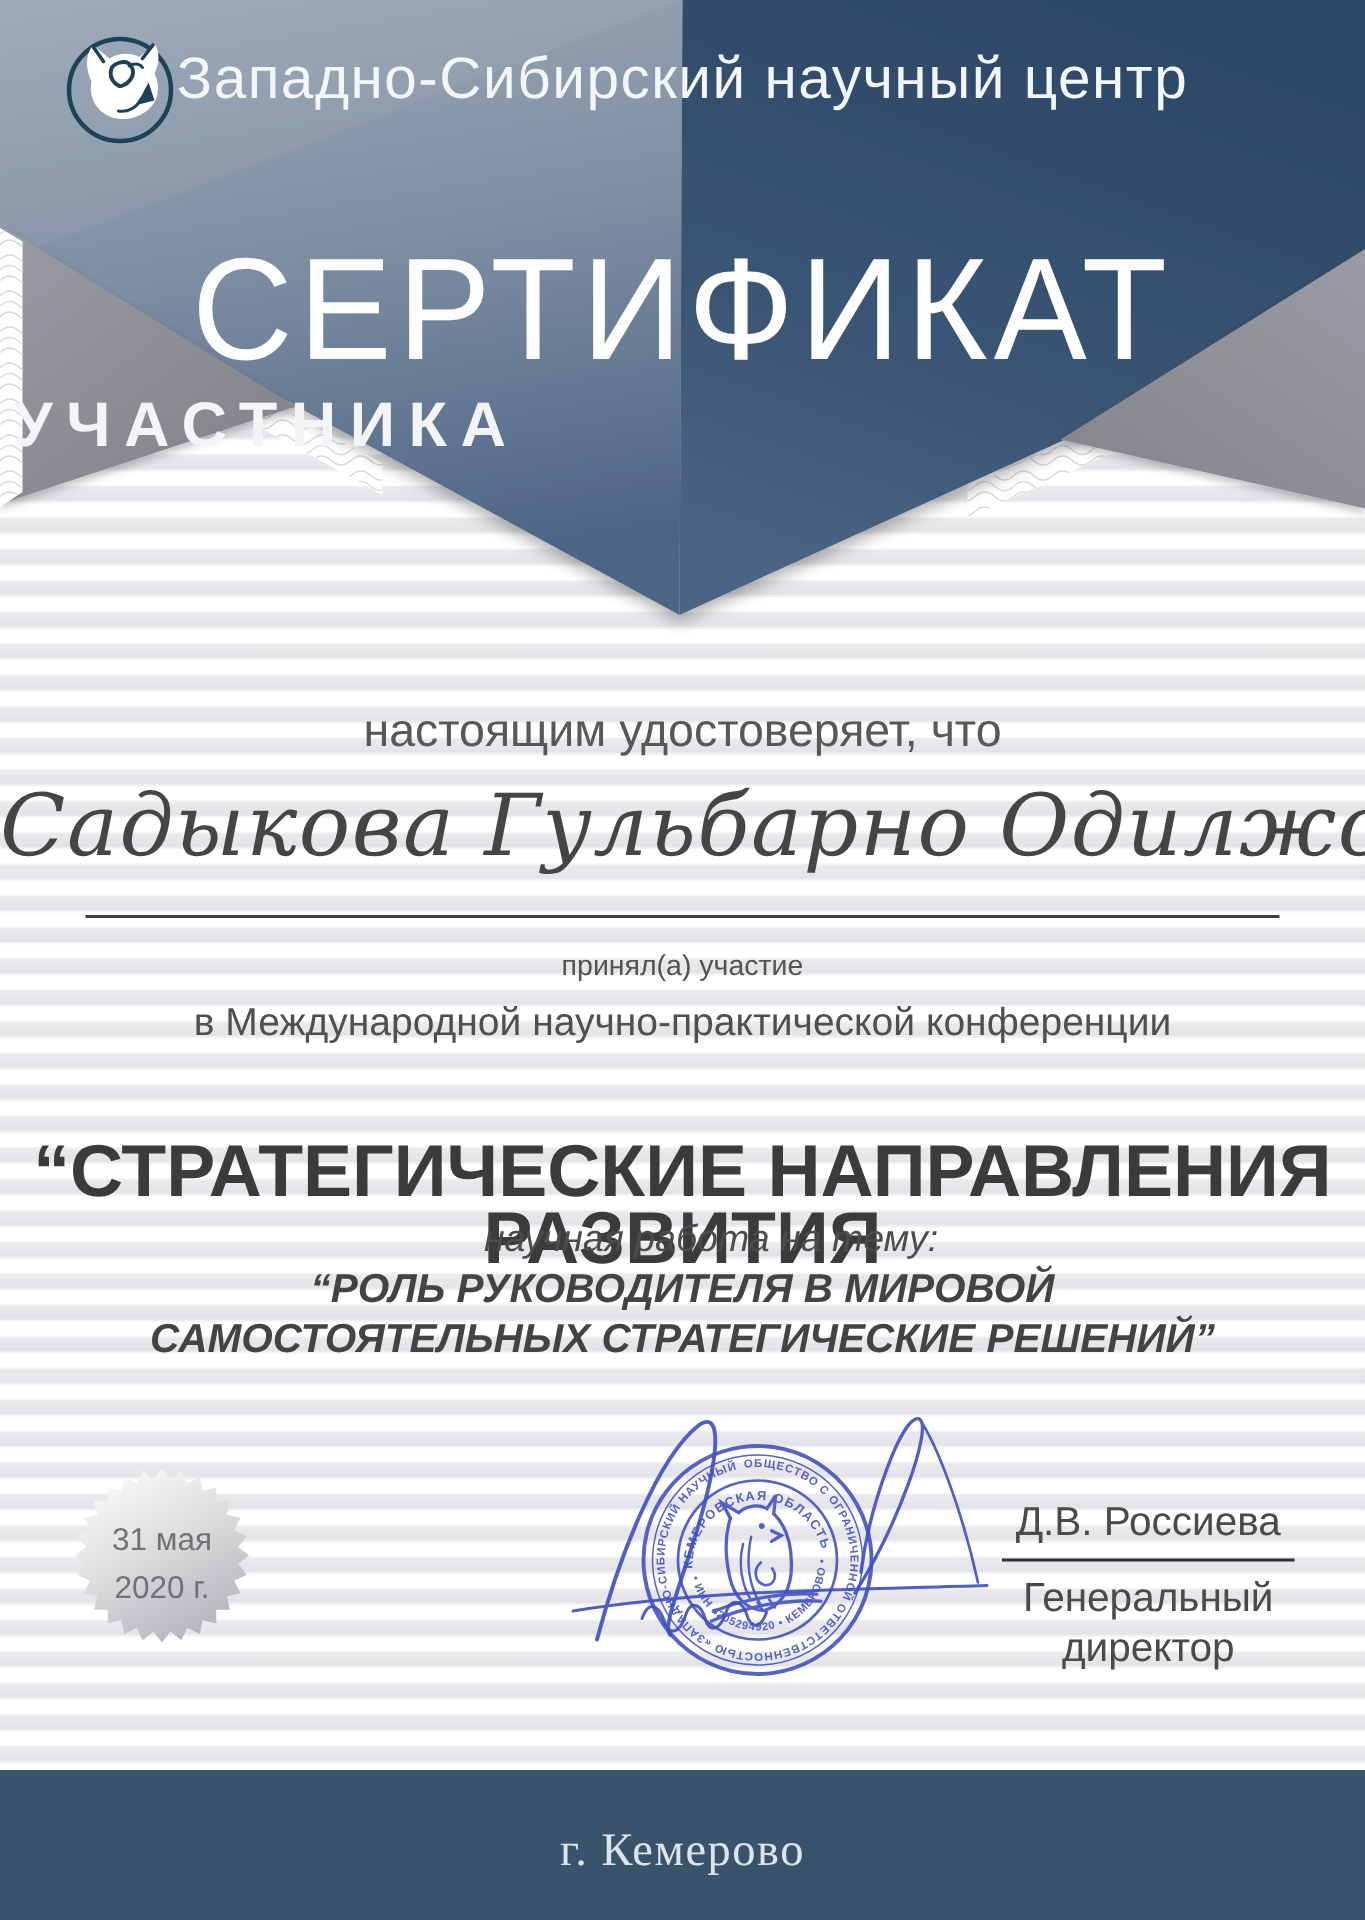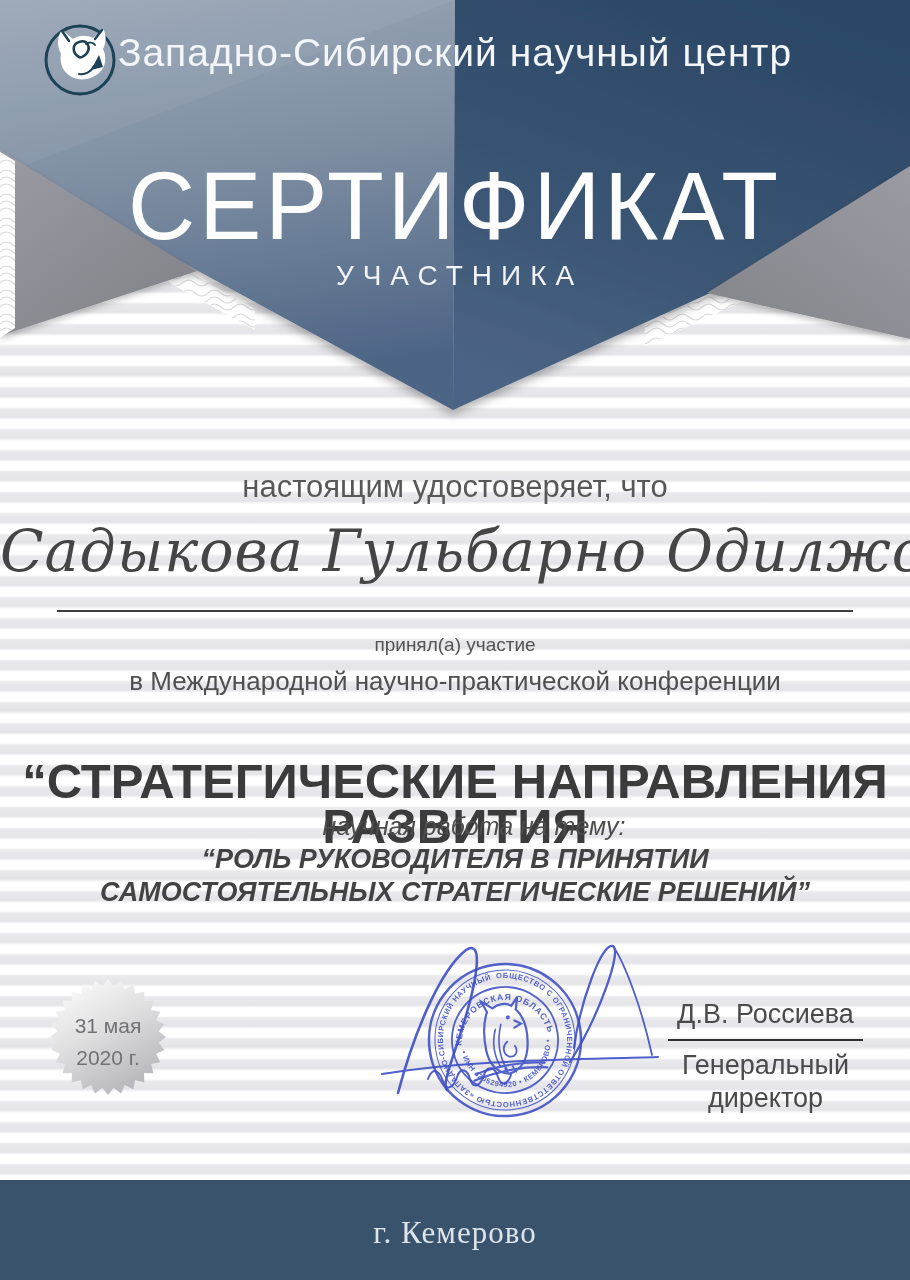--- a/index.html
+++ b/index.html
@@ -20,22 +20,22 @@
   .org-title{
     left:0;right:0;top:31px;text-align:center;color:#f3f6f9;
     font-size:39px;font-weight:300;letter-spacing:1px;
   }
   .cert-title{
     left:0;right:0;top:160px;text-align:center;color:#fdfdfe;
     font-size:93px;font-weight:300;letter-spacing:4px;line-height:1;
     transform:scaleY(1.04);
   }
   .cert-subtitle{
-    left:0;right:0;top:262px;text-align:center;color:#f2f4f7;
-    font-size:28px;font-weight:400;letter-spacing:9px;text-indent:9px;line-height:1;
+    left:0;right:0;top:262px;color:#f2f4f7;
+    font-size:42px;font-weight:700;letter-spacing:9px;text-indent:9px;line-height:1;
   }
 
   
   .certify-line{left:0;right:0;top:469px;text-align:center;color:#585858;font-size:31px;font-weight:300;}
   .recipient-name{
     left:0;right:0;top:518px;text-align:center;color:#454545;
     font-family:"DejaVu Serif",serif;font-style:italic;font-size:57px;font-weight:400;
     letter-spacing:1px;white-space:nowrap;
   }
   .name-underline{left:57px;top:610px;width:796px;height:2px;background:#3e3e3e;}
@@ -148,21 +148,21 @@
   <div class="abs certify-line">настоящим удостоверяет, что</div>
   <div class="abs recipient-name">Садыкова Гульбарно Одилжон кизи</div>
   <div class="abs name-underline"></div>
   <div class="abs participation-line">принял(а) участие</div>
   <div class="abs conference-intro">в Международной научно-практической конференции</div>
   <div class="abs conference-title">
     <div>“СТРАТЕГИЧЕСКИЕ НАПРАВЛЕНИЯ РАЗВИТИЯ</div>
   </div>
   <div class="abs work-intro">научная работа на тему:</div>
   <div class="abs work-title">
-    <div>“РОЛЬ РУКОВОДИТЕЛЯ В ПРИНЯТИИ</div>
+    <div>“РОЛЬ РУКОВОДИТЕЛЯ В МИРОВОЙ</div>
     <div>САМОСТОЯТЕЛЬНЫХ СТРАТЕГИЧЕСКИЕ РЕШЕНИЙ”</div>
   </div>
 
   <svg class="layer" viewBox="0 0 910 1280" aria-hidden="true">
     <defs>
       <linearGradient id="gradSeal" x1="0.2" y1="0" x2="0.75" y2="1">
         <stop offset="0" stop-color="#fbfbfc"></stop>
         <stop offset="0.45" stop-color="#dededf"></stop>
         <stop offset="1" stop-color="#b1b1b8"></stop>
       </linearGradient>

